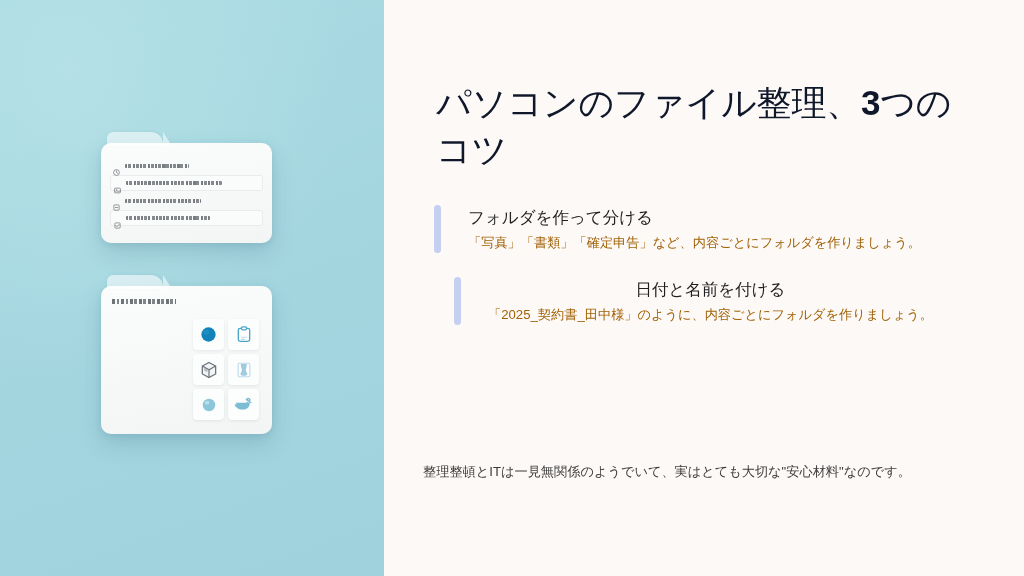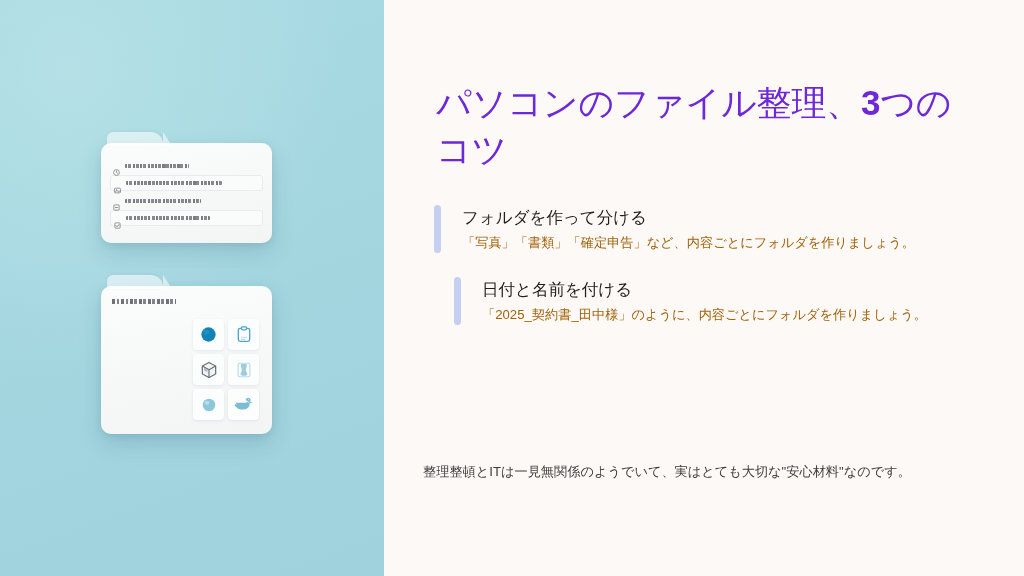--- a/index.html
+++ b/index.html
@@ -141,55 +141,55 @@
     left: 384px; top: 0;
     width: 640px; height: 576px;
     background: #fdf9f7;
   }
   #title {
     position: absolute;
     left: 52px; top: 80px;
     width: 538px;
     font-size: 35px;
     line-height: 1.33;
-    color: #6d28d9;
+    color: #0f172a;
     font-weight: 400;
     letter-spacing: -0.2px;
   }
   #title b { font-weight: 700; }
 
   .tip {
     position: absolute;
     display: flex;
     gap: 0;
   }
   .tip-bar {
     flex: 0 0 auto;
     width: 7px;
     background: #c5cfef;
     border-radius: 4px;
   }
   .tip-body {
-    padding-left: 21px;
+    padding-left: 27px;
   }
   .tip-title {
     font-size: 16.5px;
     color: #1f1f1f;
     line-height: 1.5;
     margin-bottom: 2px;
   }
   .tip-desc {
     font-size: 13.2px;
     color: #a16207;
     line-height: 1.62;
   }
 
   #tip-1 { left: 50px;  top: 205px; width: 530px; }
   #tip-1 .tip-bar { height: 48px; }
-  #tip-2 { left: 70px;  top: 277px; width: 518px; }
+  #tip-2 { left: 70px;  top: 277px; width: 518px; text-align: center; }
   #tip-2 .tip-bar { height: 48px; }
   #tip-3 { left: 90px;  top: 348px; width: 500px; }
   #tip-3 .tip-bar { height: 72px; }
 
   #footnote {
     position: absolute;
     left: 39px; top: 461px;
     width: 560px;
     font-size: 13.2px;
     color: #3c3c3c;

